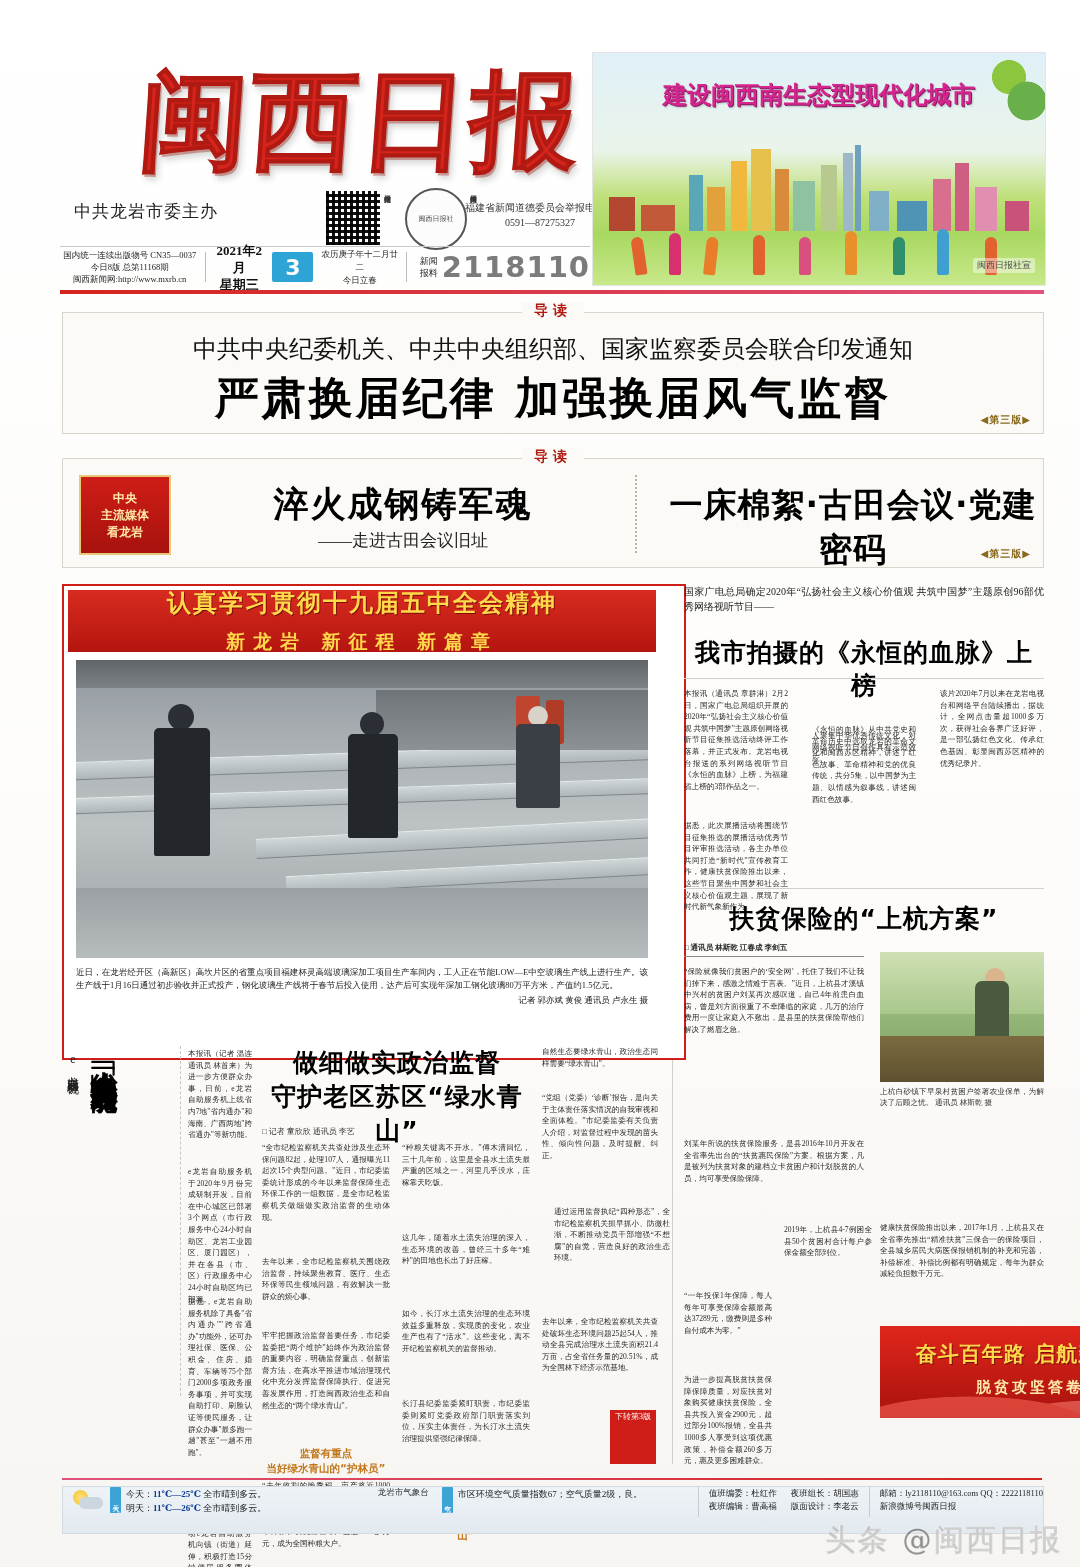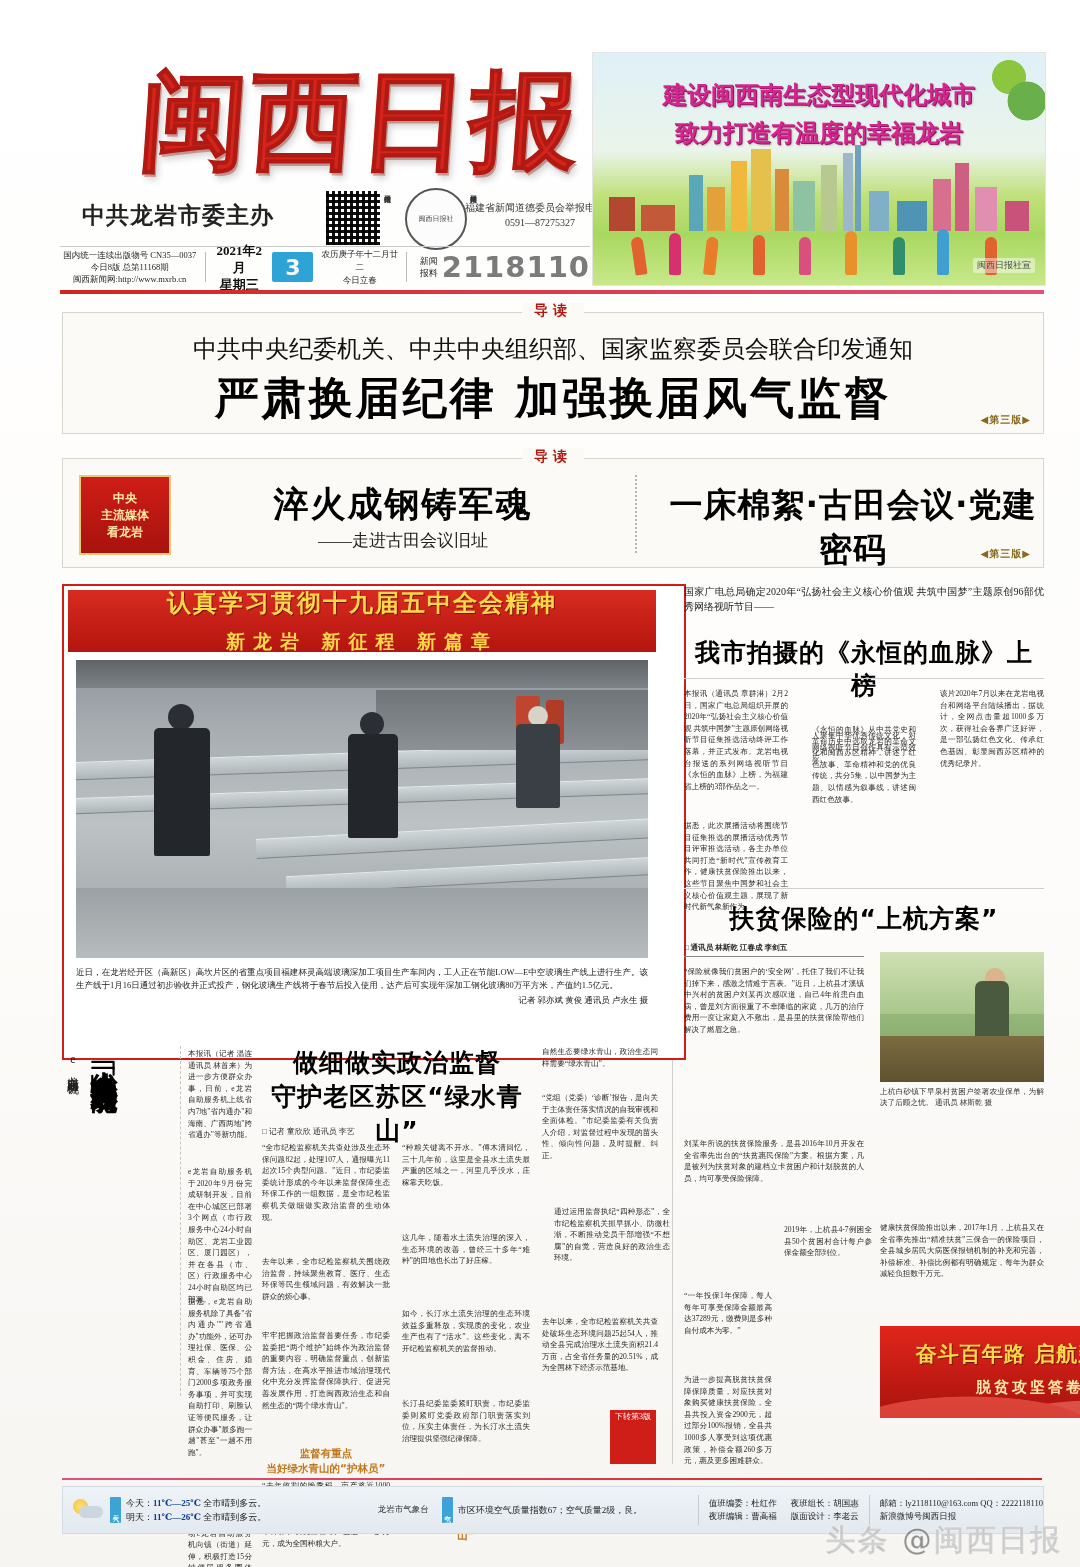--- a/index.html
+++ b/index.html
@@ -28,22 +28,22 @@
     font-family:"DejaVu Serif","Liberation Serif",serif;
     font-weight:bold;font-size:108px;line-height:140px;
     letter-spacing:2px;
     text-align:center;
     text-shadow:2px 3px 0 rgba(150,20,10,.35), 4px 6px 7px rgba(0,0,0,.18);
     -webkit-text-stroke:1px #b01a12;
     transform:skewX(-4deg);
     white-space:nowrap;
   }
   .mast-sub{
-    position:absolute;left:22px;top:160px;width:220px;
-    font-size:23px;font-weight:bold;letter-spacing:1px;color:#222;
+    position:absolute;left:14px;top:160px;width:220px;
+    font-size:17px;font-weight:normal;letter-spacing:1px;color:#222;
   }
   .qr{
     position:absolute;left:265px;top:150px;width:54px;height:54px;
     background:
       repeating-linear-gradient(90deg,#111 0 3px,#fff 3px 6px),
       repeating-linear-gradient(0deg,#111 0 3px,#fff 3px 6px);
     background-blend-mode:multiply;border:1px solid #fff;
   }
   .qr-label{position:absolute;left:322px;top:150px;height:54px;font-size:7px;color:#333;line-height:9px;}
   .seal{
@@ -241,21 +241,21 @@
   .redad-t2{position:absolute;left:0;top:52px;width:300px;text-align:center;
     font-family:"DejaVu Serif","Liberation Serif",serif;font-weight:bold;font-size:15px;
     color:#ffe9a8;letter-spacing:3px;}
 
   
   .footrule{position:absolute;left:62px;top:1478px;width:980px;height:2px;
     background:linear-gradient(90deg,#e0527b,#d4241c);}
   .footer{
     position:absolute;left:62px;top:1486px;width:980px;height:46px;
     background:linear-gradient(180deg,#eef3f7,#e2e9ef);
-    border:1px solid #d3dae0;display:flex;align-items:center;
+    border:1px solid #d3dae0;display:flex;
   }
   .wicon{width:34px;height:28px;margin-left:8px;position:relative;}
   .wicon .sun{position:absolute;left:2px;top:3px;width:15px;height:15px;border-radius:50%;
     background:radial-gradient(circle,#ffe07a,#f3c12e);}
   .wicon .cloud{position:absolute;left:8px;top:10px;width:24px;height:12px;border-radius:8px;background:#ccd6de;}
   .vtag{width:11px;height:26px;background:#3ba3d6;color:#fff;font-size:7px;
     writing-mode:vertical-rl;text-orientation:upright;display:flex;align-items:center;
     justify-content:center;margin:0 5px;border-radius:1px;}
   .wtext{font-size:9px;line-height:14px;color:#1d1d1d;}
   .wtext b{color:#0b3d91;}
@@ -309,21 +309,20 @@
         <div>新闻</div>
         <div>报料</div>
       </div>
       <div class="hotnum">2118110</div>
     </div>
   </div>
 
   <div class="banner">
     <div class="sky-trees"></div>
     <div class="banner-t1 cn">建设闽西南生态型现代化城市</div>
-    <div class="banner-t2 cn">致力打造有温度的幸福龙岩</div>
     <div class="city">
       <i style="left:16px;width:26px;height:34px;background:#b3472f;"></i>
       <i style="left:48px;width:34px;height:26px;background:#c25a3a;"></i>
       <i style="left:96px;width:14px;height:56px;background:#5aa7b8;"></i>
       <i style="left:114px;width:18px;height:44px;background:#e2a13a;"></i>
       <i style="left:138px;width:16px;height:70px;background:#f0b93e;"></i>
       <i style="left:158px;width:20px;height:82px;background:#e6c04c;"></i>
       <i style="left:182px;width:14px;height:62px;background:#d98a3a;"></i>
       <i style="left:200px;width:22px;height:50px;background:#8ec2a0;"></i>
       <i style="left:228px;width:16px;height:66px;background:#b8c98f;"></i>

